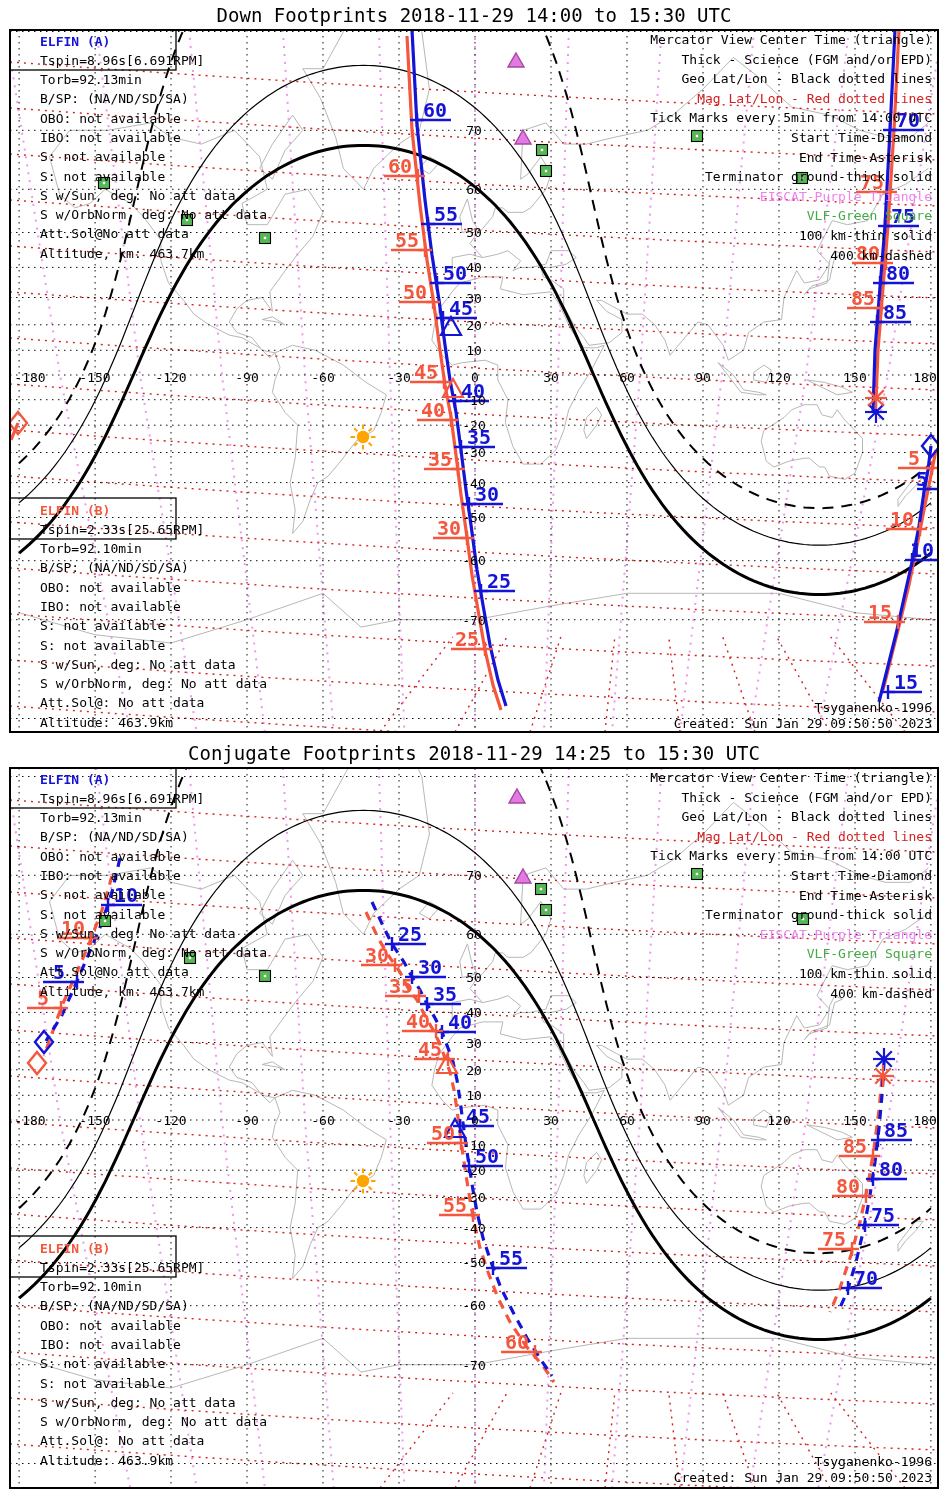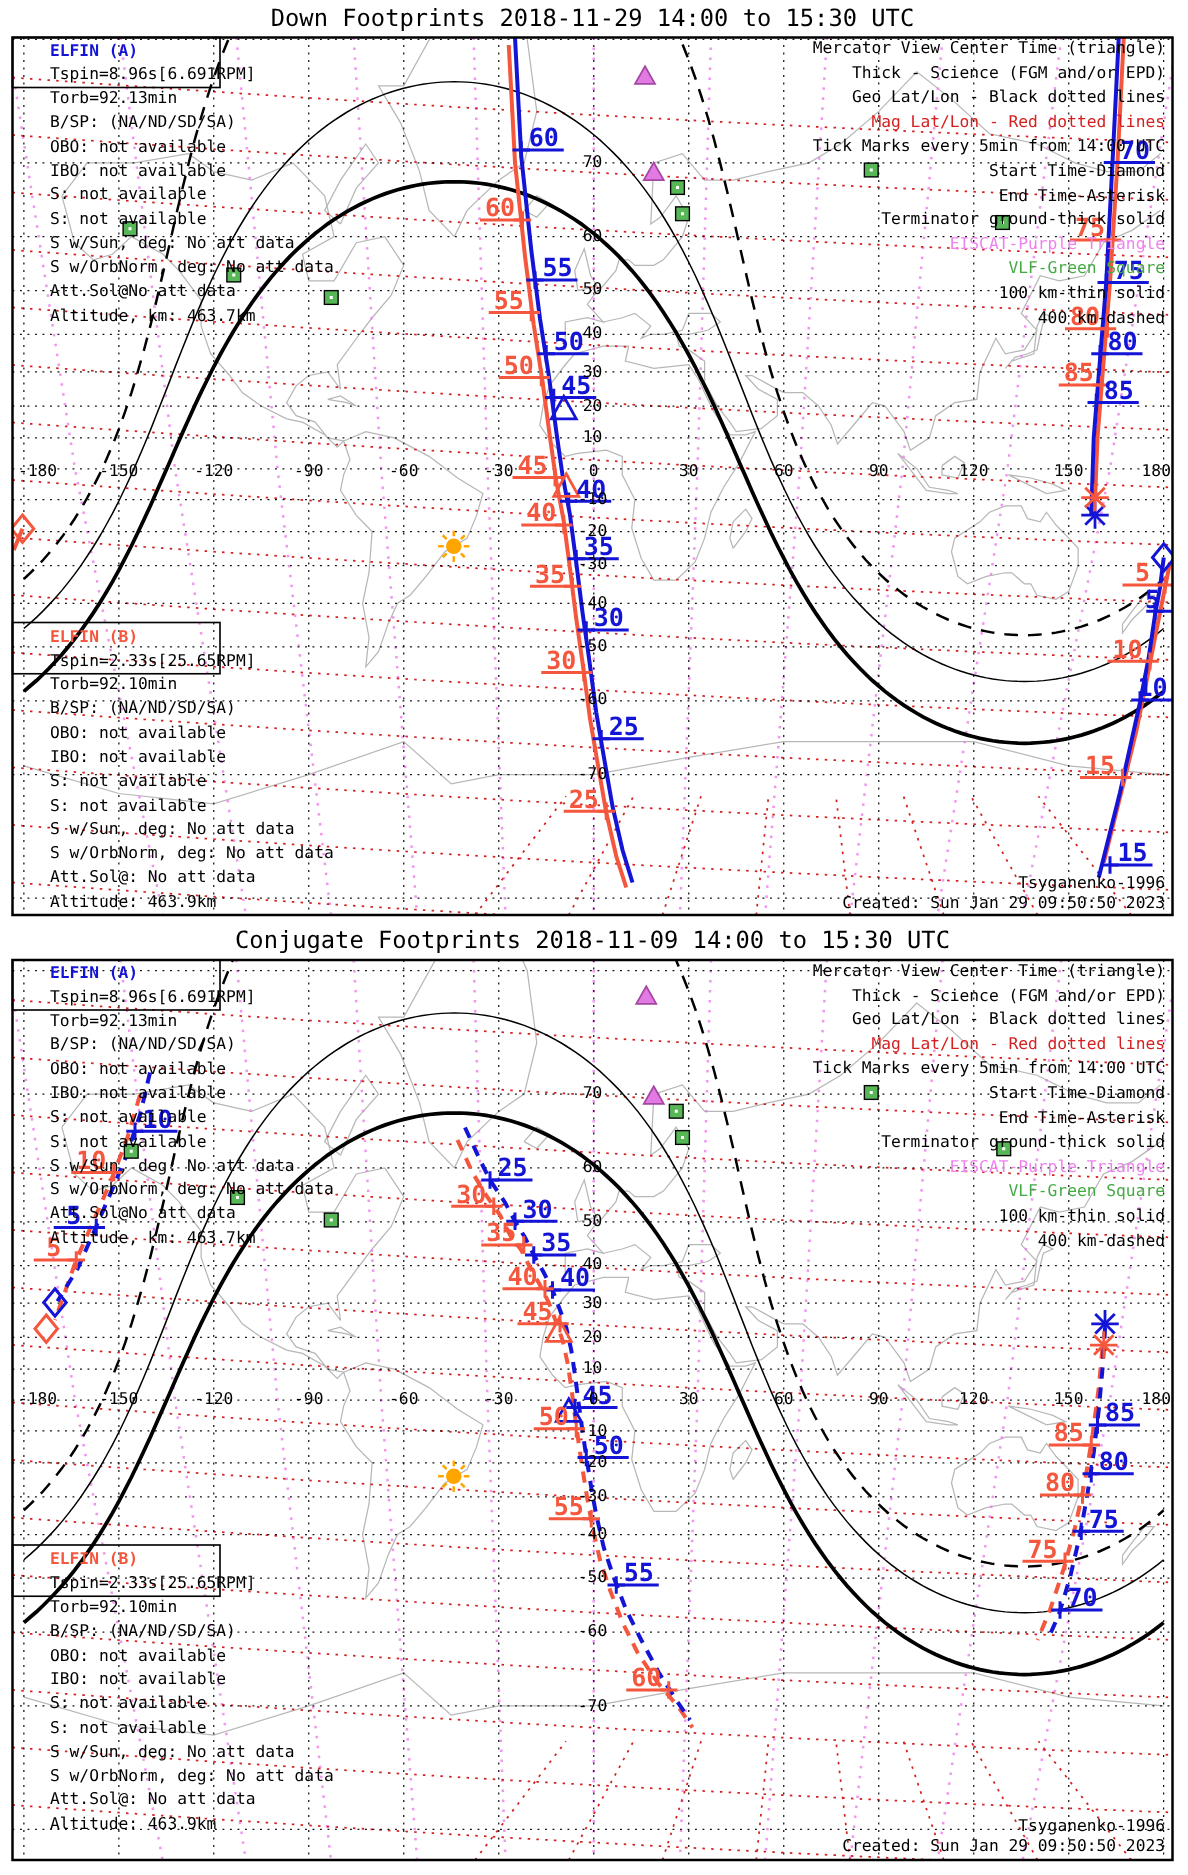--- a/index.html
+++ b/index.html
@@ -456,21 +456,21 @@
       <polyline points="363.0,1173.0 363.0,1168.5" fill="none" stroke="#ffa500" stroke-width="2"></polyline>
       <polyline points="368.7,1175.3 371.8,1172.2" fill="none" stroke="#ffa500" stroke-width="2"></polyline>
       <circle cx="363" cy="1181" r="6.2" fill="#ffa500"></circle>
     </g>
     <rect x="10" y="768" width="928" height="720" fill="none" stroke="#000" stroke-width="2"></rect>
     <rect x="10" y="768" width="166" height="40" fill="none" stroke="#000" stroke-width="1.3"></rect>
     <rect x="10" y="1236" width="166" height="41" fill="none" stroke="#000" stroke-width="1.3"></rect>
   </svg>
 <div id="text-layer">
   <div class="lbl title ac" style="left:474px;top:15px">Down Footprints 2018-11-29 14:00 to 15:30 UTC</div>
-  <div class="lbl title ac" style="left:474px;top:753px">Conjugate Footprints 2018-11-09 14:00 to 15:30 UTC</div>
+  <div class="lbl title ac" style="left:474px;top:753px">Conjugate Footprints 2018-11-29 14:25 to 15:30 UTC</div>
 <div class="lbl tick ac" style="left: 435px; top: 110px; color: rgb(20, 20, 214);">60</div>
     <div class="lbl tick ac" style="left: 446px; top: 214px; color: rgb(20, 20, 214);">55</div>
     <div class="lbl tick ac" style="left: 455px; top: 273px; color: rgb(20, 20, 214);">50</div>
     <div class="lbl tick ac" style="left: 461px; top: 308px; color: rgb(20, 20, 214);">45</div>
     <div class="lbl tick ac" style="left: 473px; top: 391px; color: rgb(20, 20, 214);">40</div>
     <div class="lbl tick ac" style="left: 479px; top: 437px; color: rgb(20, 20, 214);">35</div>
     <div class="lbl tick ac" style="left: 487px; top: 494px; color: rgb(20, 20, 214);">30</div>
     <div class="lbl tick ac" style="left: 499px; top: 581px; color: rgb(20, 20, 214);">25</div>
     <div class="lbl tick ac" style="left: 908px; top: 120px; color: rgb(20, 20, 214);">70</div>
     <div class="lbl tick ac" style="left: 903px; top: 216px; color: rgb(20, 20, 214);">75</div>

